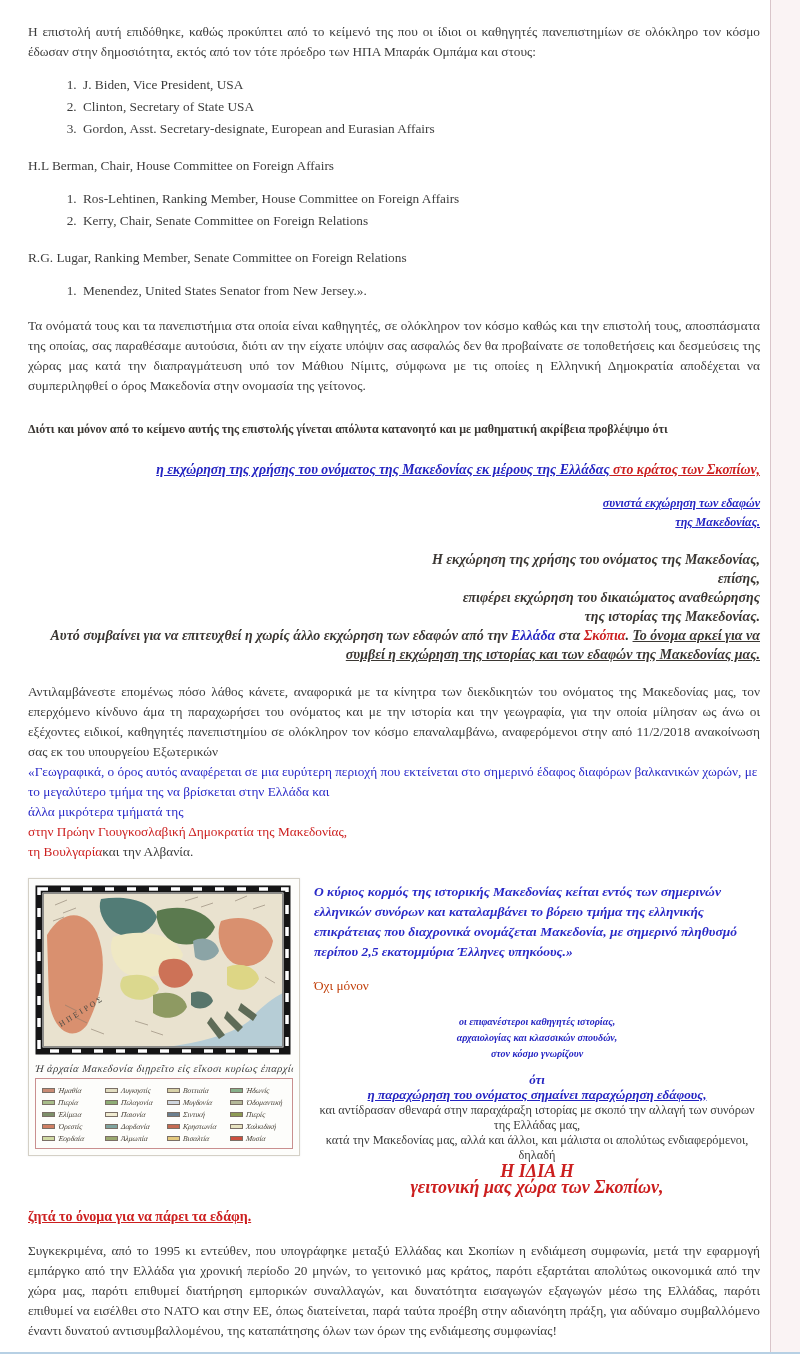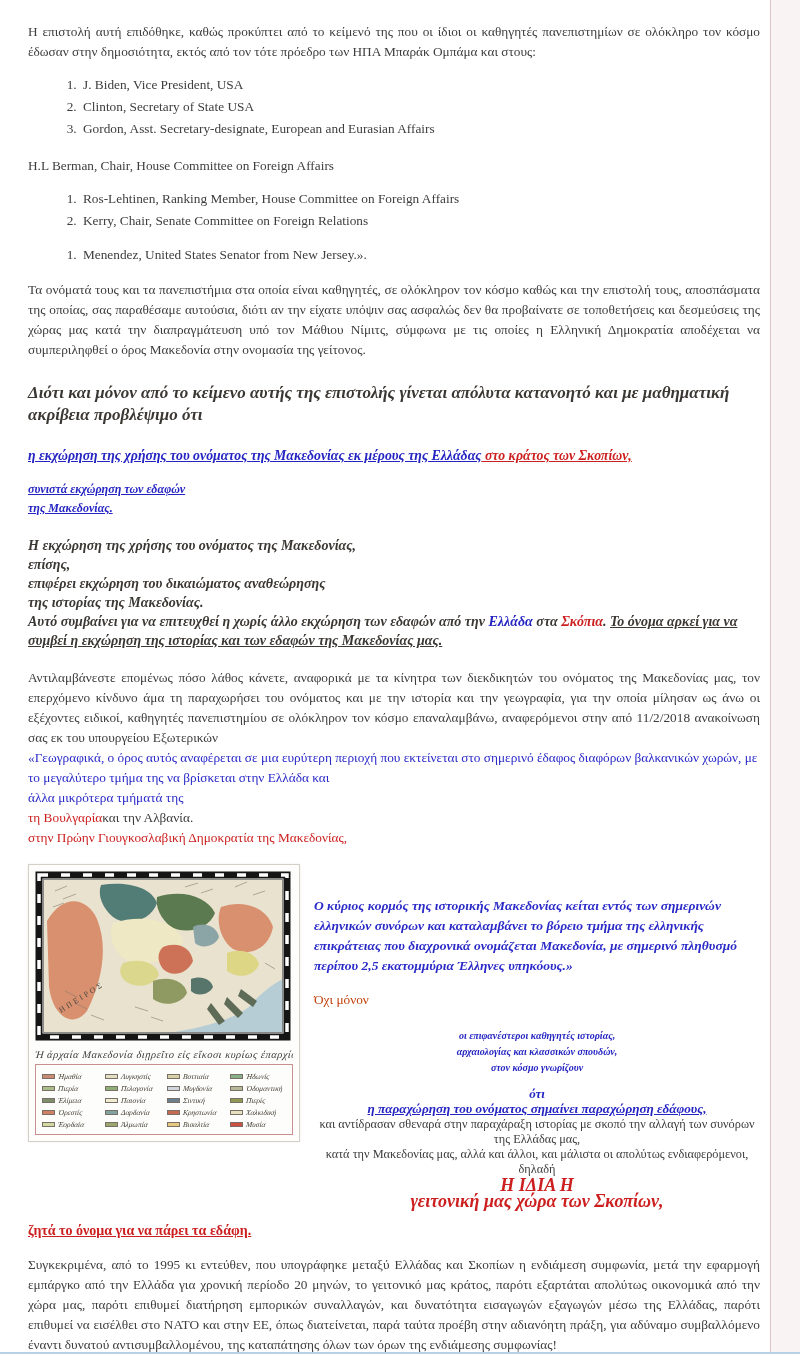--- a/index.html
+++ b/index.html
@@ -14,27 +14,27 @@
   .page{
     position:absolute;top:14px;left:0;width:770px;height:1352px;box-sizing:border-box;
     padding:8px 10px 0 28px;background:#fff;overflow:hidden;
   }
   .para{font-size:13.3px;line-height:20px;color:#3d3d3d;text-align:justify;margin:0;}
   .line{font-size:13.3px;line-height:20px;color:#3d3d3d;margin:0;}
   ol.officials{margin:12px 0 0 0;padding:0 0 0 52px;color:#3d3d3d;}
   ol.officials li{font-size:13.3px;line-height:22px;padding-left:3px;} .mt14{margin-top:14px;} .mt16{margin-top:16px;}
   .mt18{margin-top:18px;}
   .heading-dioti{
-    font-size:17px;line-height:22px;font-weight:bold;font-style:italic;
+    font-size:12px;line-height:22px;font-weight:bold;
     color:#3b3733;margin:22px 0 0 0;text-align:left;
   }
   .c-blue{color:#2424c2;}
   .c-red{color:#cc1f1f;}
   .u{text-decoration:underline;}
-  .center{text-align:left;}
+  .center{text-align:right;}
   .ekxorisi{font-size:13.8px;line-height:20px;font-weight:bold;font-style:italic;margin:20px 0 0 0;}
   .synista{font-size:12px;line-height:19px;font-weight:bold;font-style:italic;margin:14px 0 0 0;}
   .block-center{font-size:14px;line-height:19px;font-weight:bold;font-style:italic;
     color:#3b3733;margin:18px 0 0 0;}
   .quote-blue{color:#2a2ac8;}
   .quote-red{color:#cc1f1f;}
   .map-row{display:flex;align-items:flex-start;margin-top:16px;}
   .map-figure{
     flex:0 0 auto;width:272px;box-sizing:border-box;border:1px solid #d4d0c6;
     background:#fdfdfb;padding:6px;box-shadow:0 0 2px rgba(0,0,0,.08);
@@ -43,21 +43,21 @@
     font-size:10.5px;line-height:15px;color:#3b3b3b;text-align:center;
     font-style:italic;letter-spacing:.5px;transform:skewX(-6deg);
     margin:2px 0 2px 0;white-space:nowrap;overflow:hidden;
   }
   .legend-box{border:1px solid #c98f8f;padding:5px 4px 4px 6px;}
   .legend-grid{display:grid;grid-auto-flow:column;grid-template-rows:repeat(5,12px);
     grid-template-columns:repeat(4,1fr);column-gap:4px;row-gap:0;}
   .lg-item{display:flex;align-items:center;gap:3px;height:12px;overflow:hidden;}
   .lg-swatch{flex:0 0 auto;width:13px;height:5px;border:1px solid #7a6f66;box-sizing:border-box;}
   .lg-label{font-size:7.5px;font-style:italic;color:#474036;transform:skewX(-6deg);white-space:nowrap;}
-  .right-col{flex:1 1 auto;margin-left:14px;min-width:0;margin-top:28px;}
+  .right-col{flex:1 1 auto;margin-left:14px;min-width:0;}
   .map-quote{font-size:13.5px;line-height:20px;font-weight:bold;font-style:italic;
     color:#2a2ac8;margin:4px 0 0 0;text-align:left;}
   .oxi{font-size:13.3px;line-height:20px;color:#c2410c;margin:14px 0 0 0;}
   .center-blue{font-size:10px;line-height:16px;font-weight:bold;font-style:italic;
     color:#2424c2;text-align:center;margin:0;}
   .oti{font-size:13px;line-height:15px;font-weight:bold;font-style:italic;
     color:#2424c2;text-align:center;margin:10px 0 0 0;}
   .paraxorisi{font-size:13.2px;line-height:16px;font-weight:bold;font-style:italic;
     color:#2424c2;text-align:center;margin:0;}
   .small-black{font-size:12.3px;line-height:15px;color:#3d3d3d;text-align:center;margin:0;}
@@ -81,20 +81,21 @@
       <li>Gordon, Asst. Secretary-designate, European and Eurasian Affairs</li>
     </ol>
 
     <p class="line mt16">H.L Berman, Chair, House Committee on Foreign Affairs</p>
 
     <ol class="officials">
       <li>Ros-Lehtinen, Ranking Member, House Committee on Foreign Affairs</li>
       <li>Kerry, Chair, Senate Committee on Foreign Relations</li>
     </ol>
 
+    <p class="line mt16">R.G. Lugar, Ranking Member, Senate Committee on Foreign Relations</p>
 
     <ol class="officials">
       <li>Menendez, United States Senator from New Jersey.».</li>
     </ol>
 
     <p class="para mt14">Τα ονόματά τους και τα πανεπιστήμια στα οποία είναι καθηγητές, σε ολόκληρον τον κόσμο καθώς και την επιστολή τους, αποσπάσματα της οποίας, σας παραθέσαμε αυτούσια, διότι αν την είχατε υπόψιν σας ασφαλώς δεν θα προβαίνατε σε τοποθετήσεις και δεσμεύσεις της χώρας μας κατά την διαπραγμάτευση υπό τον Μάθιου Νίμιτς, σύμφωνα με τις οποίες η Ελληνική Δημοκρατία αποδέχεται να συμπεριληφθεί ο όρος Μακεδονία στην ονομασία της γείτονος.</p>
 
     <p class="heading-dioti">Διότι και μόνον από το κείμενο αυτής της επιστολής γίνεται απόλυτα κατανοητό και με μαθηματική ακρίβεια προβλέψιμο ότι</p>
 
     <p class="ekxorisi center"><span class="c-blue u">η εκχώρηση της χρήσης του ονόματος της Μακεδονίας εκ μέρους της Ελλάδας</span><span class="c-red u"> στο κράτος των Σκοπίων, </span></p>
@@ -110,22 +111,22 @@
       <div>επιφέρει εκχώρηση του δικαιώματος αναθεώρησης</div>
       <div>της ιστορίας της Μακεδονίας.</div>
       <div><span>Αυτό συμβαίνει για να επιτευχθεί η χωρίς άλλο εκχώρηση των εδαφών από την </span><span class="c-blue">Ελλάδα</span><span> στα </span><span class="c-red">Σκόπια</span><span>.  </span><span class="u">Το όνομα αρκεί για να συμβεί η εκχώρηση της ιστορίας και των εδαφών της Μακεδονίας μας.</span></div>
     </div>
 
     <p class="para mt18">Αντιλαμβάνεστε επομένως πόσο λάθος κάνετε, αναφορικά με τα κίνητρα των διεκδικητών του ονόματος της Μακεδονίας μας, τον επερχόμενο κίνδυνο άμα τη παραχωρήσει του ονόματος και με την ιστορία και την γεωγραφία, για την οποία μίλησαν ως άνω οι εξέχοντες ειδικοί, καθηγητές πανεπιστημίου σε ολόκληρον τον κόσμο επαναλαμβάνω, αναφερόμενοι στην από 11/2/2018 ανακοίνωση σας εκ του υπουργείου Εξωτερικών</p>
 
     <div>
       <p class="line quote-blue">«Γεωγραφικά, ο όρος αυτός αναφέρεται σε μια ευρύτερη περιοχή που εκτείνεται στο σημερινό έδαφος διαφόρων βαλκανικών χωρών, με το μεγαλύτερο τμήμα της να βρίσκεται στην Ελλάδα και</p>
       <p class="line quote-blue">άλλα μικρότερα τμήματά της</p>
+      <p class="line quote-red">στην Πρώην Γιουγκοσλαβική Δημοκρατία της Μακεδονίας,</p>
       <p class="line"><span class="quote-red">τη Βουλγαρία</span><span>και την Αλβανία.</span></p>
-      <p class="line quote-red">στην Πρώην Γιουγκοσλαβική Δημοκρατία της Μακεδονίας,</p>
     </div>
 
     <div class="map-row">
 
       <figure class="map-figure" style="margin:0">
         <svg width="256" height="170" viewBox="0 0 256 170">
           <rect x="8" y="8" width="240" height="154" fill="#e9e2cf"></rect>
           <path d="M12 50 C28 22 52 26 62 48 C74 78 66 112 52 140 C38 158 18 146 14 116 Z" fill="#d9906f"></path>
           <path d="M66 14 C92 10 116 16 122 32 C116 50 92 56 78 46 C68 38 62 24 66 14 Z" fill="#527c76"></path>
           <path d="M122 26 C148 18 172 26 180 42 C174 58 152 64 136 56 C126 48 120 36 122 26 Z" fill="#5b7a4f"></path>

